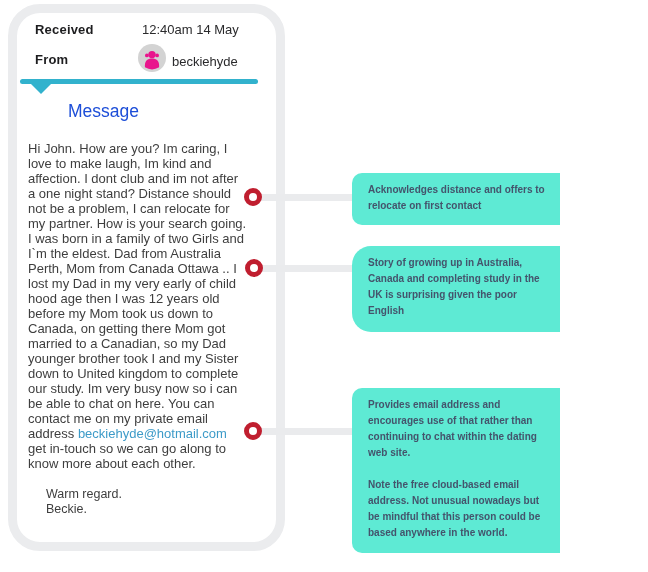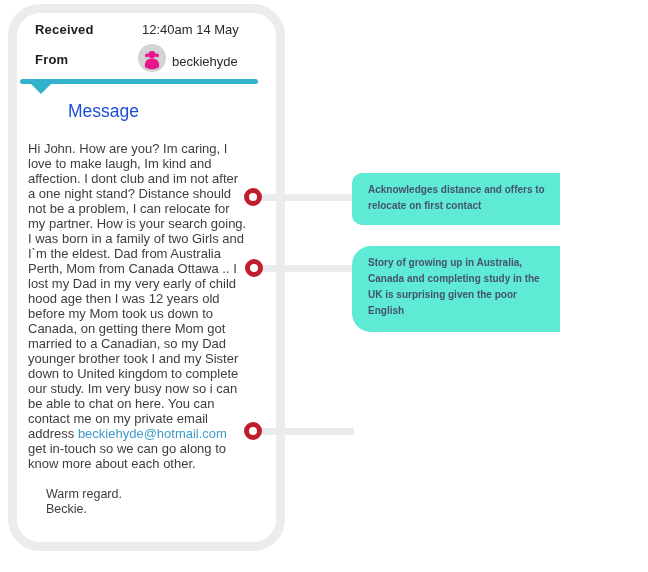--- a/index.html
+++ b/index.html
@@ -129,14 +129,23 @@
   <div class="marker marker-1"></div>
   <div class="marker marker-2"></div>
   <div class="marker marker-3"></div>
 
   <div class="callout callout-1">Acknowledges distance and offers to
 relocate on first contact</div>
   <div class="callout callout-2">Story of growing up in Australia,
 Canada and completing study in the
 UK is surprising given the poor
 English</div>
+  <div class="callout callout-3">Provides email address and
+encourages use of that rather than
+continuing to chat within the dating
+web site.
+
+Note the free cloud-based email
+address. Not unusual nowadays but
+be mindful that this person could be
+based anywhere in the world.</div>
 
 </div>
 
 </body></html>

